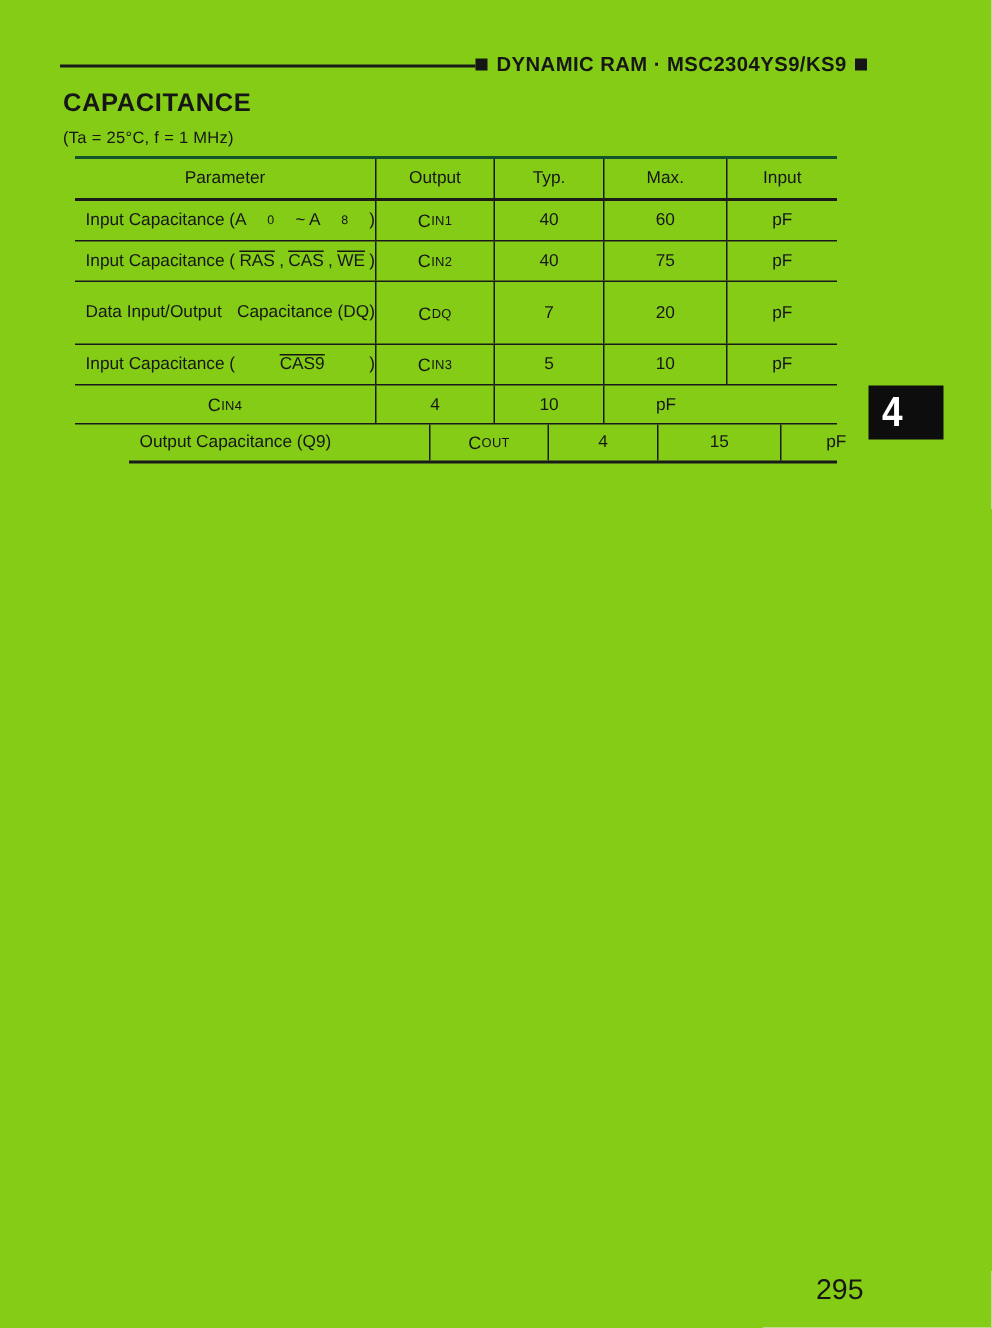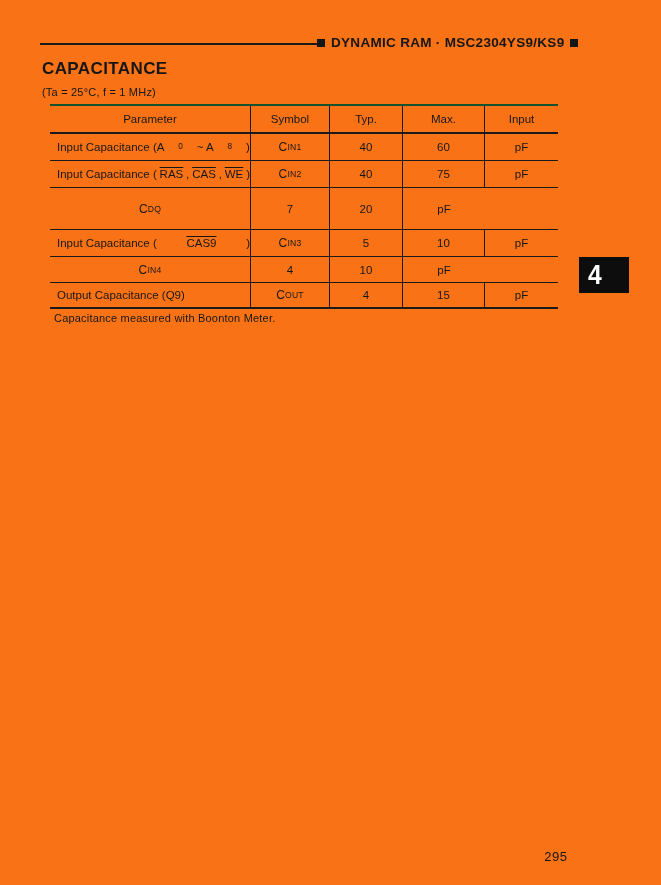--- a/index.html
+++ b/index.html
@@ -1,21 +1,21 @@
 <!DOCTYPE html>
 <html><head>
 <meta charset="utf-8">
 <style>
   * { margin: 0; padding: 0; box-sizing: border-box; }
   html, body { background: #e8e8e8; }
   .page {
     position: relative;
     width: 661px;
     height: 885px;
-    background: #f97316;
+    background: #84cc16;
     font-family: "Liberation Sans", sans-serif;
     color: #161616;
     overflow: hidden;
   }
 
   
   .top-rule {
     position: absolute;
     left: 40px; top: 43px;
     width: 277px; height: 2px;
@@ -64,21 +64,21 @@
   }
   .trow {
     display: grid;
     grid-template-columns: 201px 79px 73px 82px 73px;
     border-bottom: 1.5px solid #1a1a1a;
   }
   .trow.thead   { height: 28px; border-bottom: 2.5px solid #1a1a1a; }
   .trow.h27     { height: 27px; }
   .trow.h42     { height: 42px; }
   .trow.h26     { height: 26px; }
-  .trow.last    { border-bottom: 2.5px solid #1a1a1a; }
+  .trow.last    { border-bottom: 2.5px solid #1a1a1a; margin-left: 36px; }
   .td {
     display: flex;
     align-items: center;
     justify-content: center;
     border-right: 1.4px solid #1a1a1a;
     overflow: hidden;
   }
   .td:last-child { border-right: none; }
   .td.param {
     justify-content: space-between;
@@ -115,22 +115,22 @@
     font-size: 28px;
     line-height: 1;
     transform: none;
   }
   .section-tab span { display: inline-block; transform: scaleX(0.88); }
 
   
   .page-number {
     position: absolute;
     left: 544px; top: 850px;
-    font-family: Liberation Mono, monospace;
-    font-size: 13px;
+    font-family: Liberation Sans, sans-serif;
+    font-size: 19px;
   }
 </style>
 </head>
 <body>
 
 <div class="page">
 
   <div class="top-rule"></div>
 
   <div class="doc-title">
@@ -139,21 +139,21 @@
     <span class="sq-icon"></span>
   </div>
 
   <div class="section-heading">CAPACITANCE</div>
   <div class="conditions">(Ta = 25°C, f = 1 MHz)</div>
 
   <div class="cap-table">
 
     <div class="trow thead">
       <div class="td">Parameter</div>
-      <div class="td">Symbol</div>
+      <div class="td">Output</div>
       <div class="td">Typ.</div>
       <div class="td">Max.</div>
       <div class="td">Input</div>
     </div>
 
     <div class="trow h27">
       <div class="td param">
           <span>Input Capacitance (A</span>
           <span class="seg-sub">0</span>
           <span> ~ A</span>
@@ -182,20 +182,25 @@
       <div class="td sym">
           <span>C</span>
           <span class="seg-sub">IN2</span>
         </div>
       <div class="td">40</div>
       <div class="td">75</div>
       <div class="td">pF</div>
     </div>
 
     <div class="trow h42">
+      <div class="td param">
+          <span>Data Input/Output</span>
+          <br>
+          <span>Capacitance (DQ)</span>
+        </div>
       <div class="td sym">
           <span>C</span>
           <span class="seg-sub">DQ</span>
         </div>
       <div class="td">7</div>
       <div class="td">20</div>
       <div class="td">pF</div>
     </div>
 
     <div class="trow h27">
@@ -231,21 +236,20 @@
           <span>C</span>
           <span class="seg-sub">OUT</span>
         </div>
       <div class="td">4</div>
       <div class="td">15</div>
       <div class="td">pF</div>
     </div>
 
   </div>
 
-  <div class="footnote">Capacitance measured with Boonton Meter.</div>
 
   <div class="section-tab">
     <span>4</span>
   </div>
 
   <div class="page-number">295</div>
 
 </div>
 
 </body></html>

